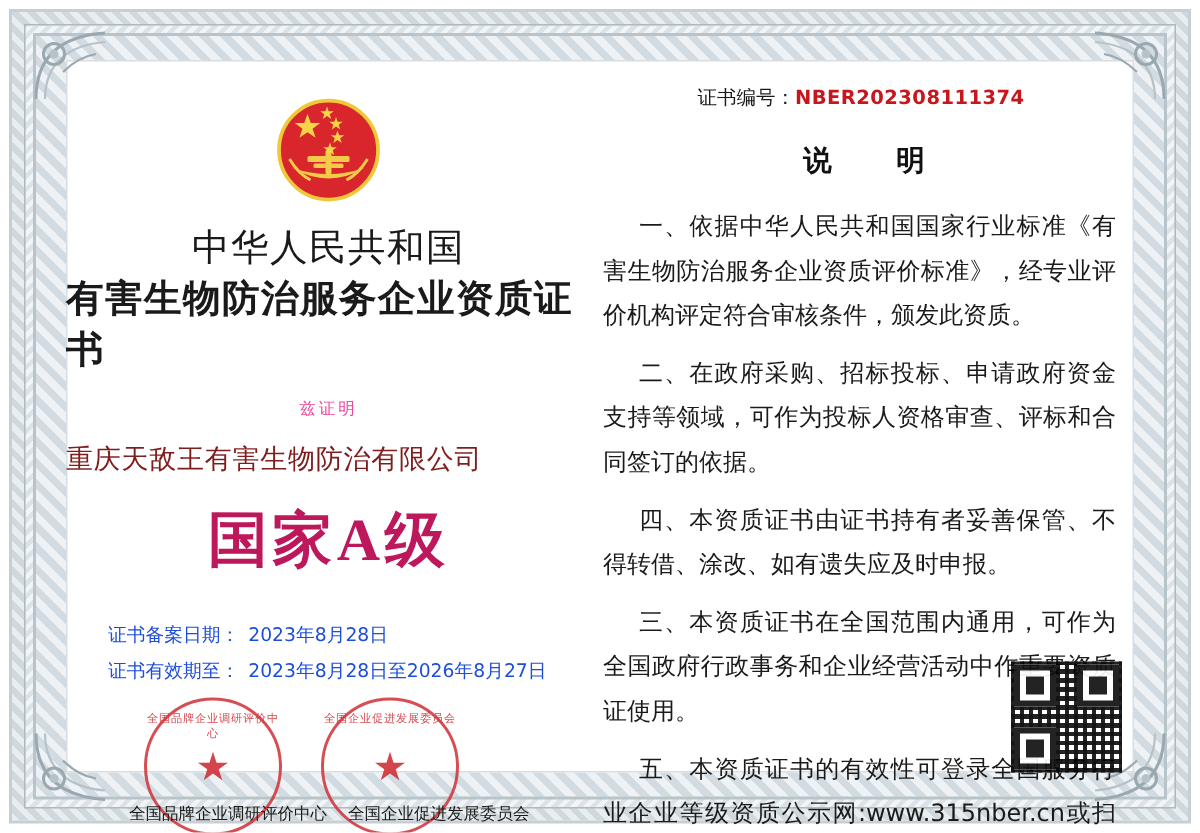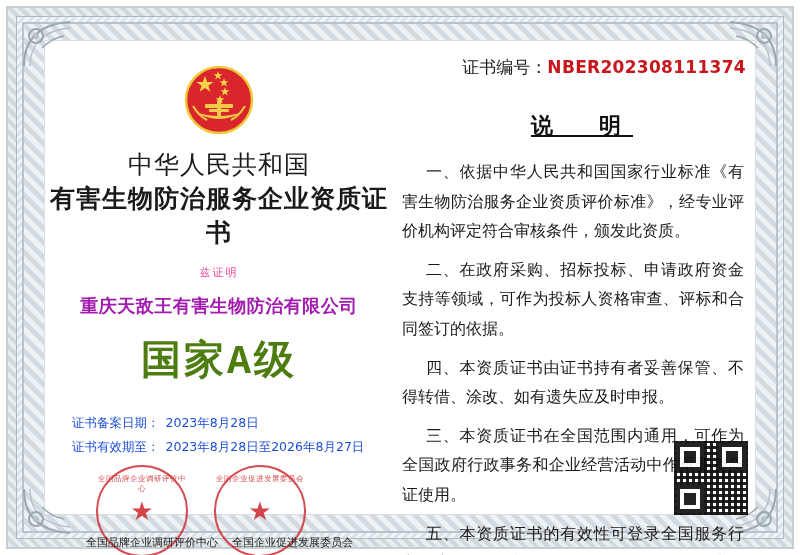--- a/index.html
+++ b/index.html
@@ -116,51 +116,51 @@
     text-align: center;
     color: #1a1a1a;
     font-family: "DejaVu Sans", sans-serif;
     font-weight: normal;
     font-size: 25px;
     letter-spacing: 1px;
     line-height: 1.35;
     margin-top: 4px;
   }
   .title-line2 {
-    text-align: center;
+    text-align: left;
     color: #1a1a1a;
     font-family: "DejaVu Sans", sans-serif;
     font-weight: bold;
     font-size: 25px;
     letter-spacing: 1px;
     line-height: 1.35;
   }
   .zizhengming {
     text-align: center;
     font-family: "DejaVu Sans", sans-serif;
     font-size: 11px;
     color: #ec4899;
     margin-top: 16px;
     letter-spacing: 2px;
   }
   .company {
-    text-align: center;
+    text-align: left;
     font-family: "DejaVu Sans", sans-serif;
     font-size: 18px;
-    font-weight: bold;
-    color: #a21caf;
+    font-weight: normal;
+    color: #7f1d1d;
     margin-top: 14px;
     letter-spacing: 0.5px;
   }
   .grade {
     text-align: center;
-    font-family: Liberation Mono, monospace;
+    font-family: Liberation Serif, serif;
     font-size: 40px;
     font-weight: bold;
-    color: #4d7c0f;
+    color: #be185d;
     margin-top: 14px;
     letter-spacing: 3px;
   }
   .dates {
     margin-top: 24px;
     padding-left: 28px;
     font-family: "DejaVu Sans", sans-serif;
     font-size: 12.5px;
     color: #1d4ed8;
     line-height: 1.9;
@@ -227,42 +227,41 @@
     display: flex;
     gap: 14px;
     padding-left: 42px;
     font-family: "DejaVu Sans", sans-serif;
     font-size: 11px;
     color: #1a1a1a;
   }
 
   
   .cert-no {
-    text-align: right;
-    font-family: "DejaVu Sans", sans-serif;
-    font-size: 17px;
+    text-align: center;
+    font-family: "DejaVu Sans", sans-serif;
+    font-size: 13px;
     color: #1a1a1a;
     white-space: nowrap;
     padding-right: 4px;
   }
   .cert-no .cert-no-value {
     color: #c8161d;
     font-weight: bold;
     letter-spacing: 0.3px;
   }
   .notice-title {
     text-align: center;
     font-family: "DejaVu Sans", sans-serif;
-    font-size: 22px;
+    font-size: 19px;
     font-weight: bold;
     color: #111111;
     letter-spacing: 12px;
-    margin-top: 32px;
+    margin-top: 20px;
     padding-left: 12px;
-    text-decoration: underline;
   }
   .notice-list {
     margin-top: 16px;
     padding-right: 6px;
   }
   .notice-item {
     font-family: "DejaVu Sans", sans-serif;
     font-size: 16px;
     color: #1a1a1a;
     line-height: 1.85;

